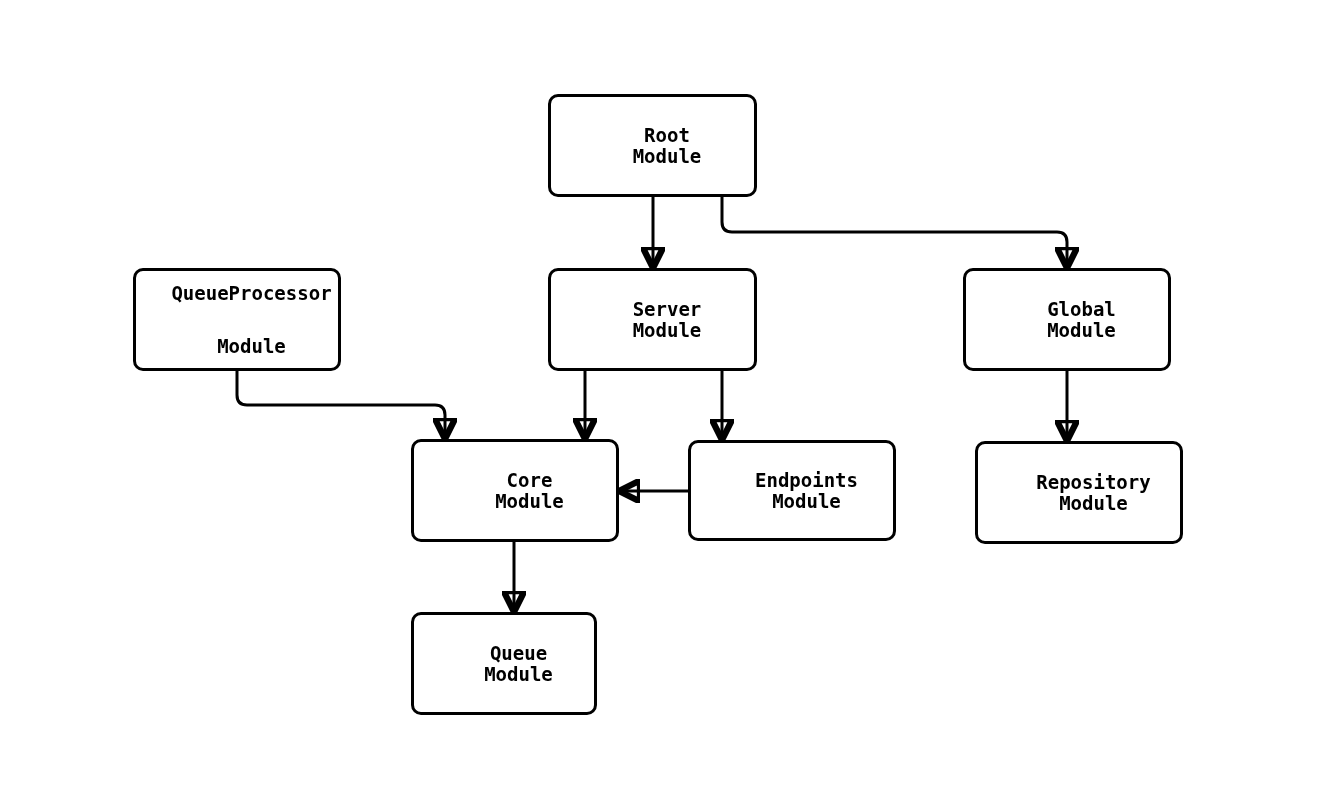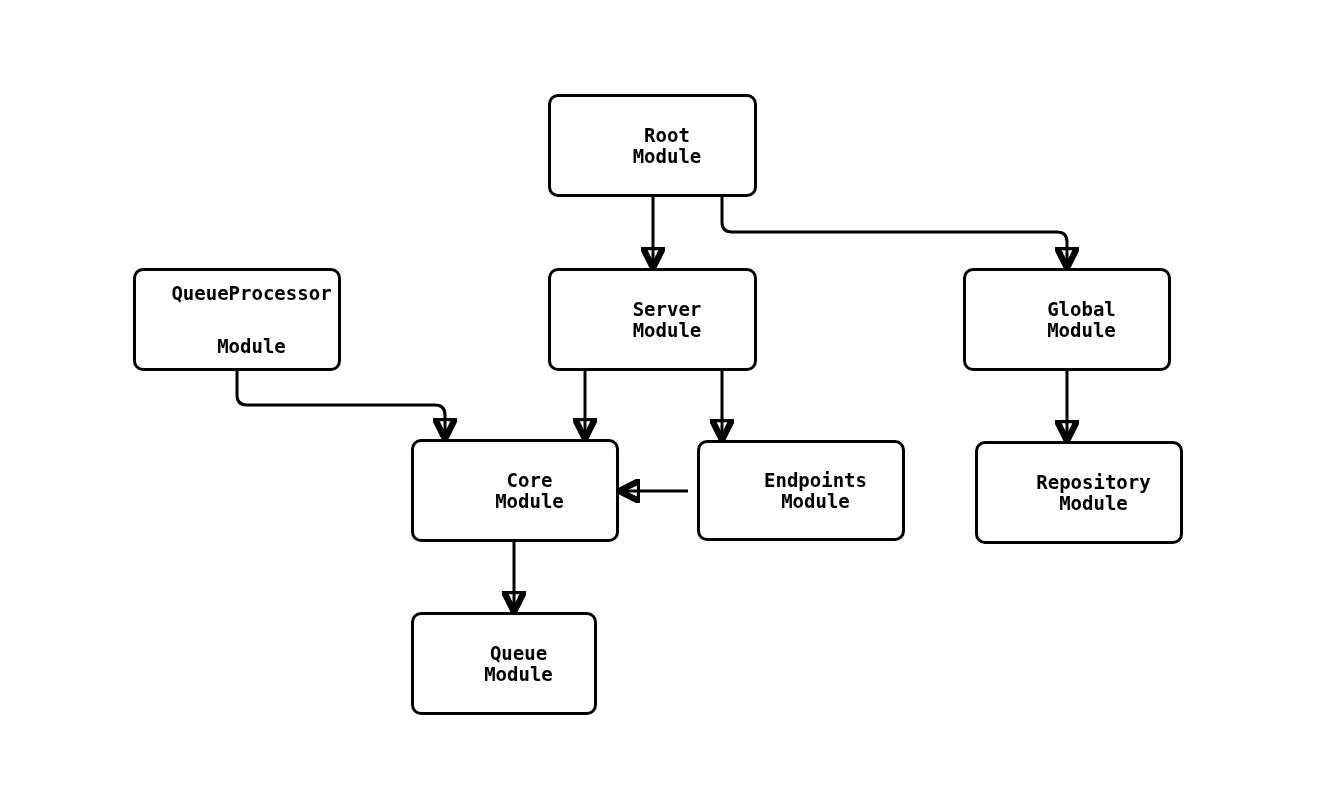--- a/index.html
+++ b/index.html
@@ -48,21 +48,21 @@
     line-height: 21px;
     font-weight: bold;
     color: #000000;
     white-space: nowrap;
   }
   .n-root          { left: 548px; top: 94px;  width: 209px; }
   .n-queueprocessor{ left: 133px; top: 268px; gap: 32px; }
   .n-server        { left: 548px; top: 268px; width: 209px; text-align: right; }
   .n-global        { left: 963px; top: 268px; }
   .n-core          { left: 411px; top: 439px; }
-  .n-endpoints     { left: 688px; top: 440px; height: 101px; margin-left: 9px; }
+  .n-endpoints     { left: 688px; top: 440px; height: 101px; }
   .n-repository    { left: 963px; top: 441px; margin-left: 12px; }
   .n-queue         { left: 411px; top: 612px; width: 186px; }
 </style>
 </head>
 <body>
 
 <div class="canvas">
 
   <svg class="edges" viewBox="0 0 1337 809" xmlns="http://www.w3.org/2000/svg">
     <defs>

